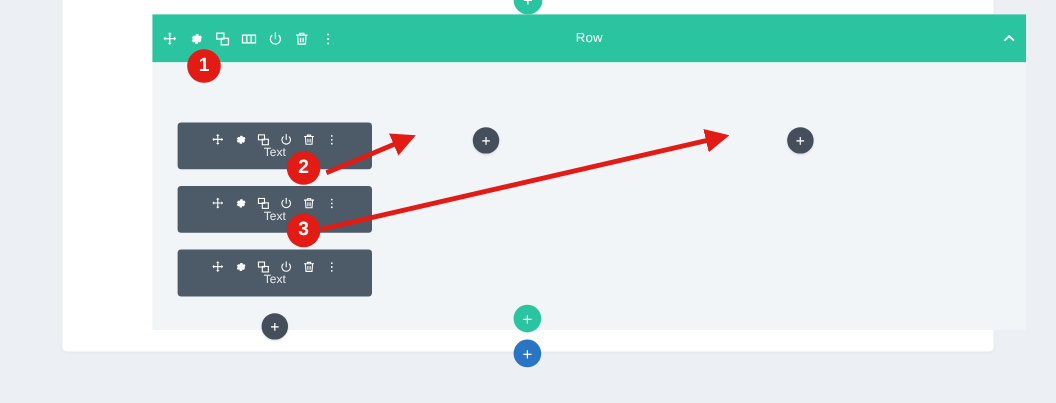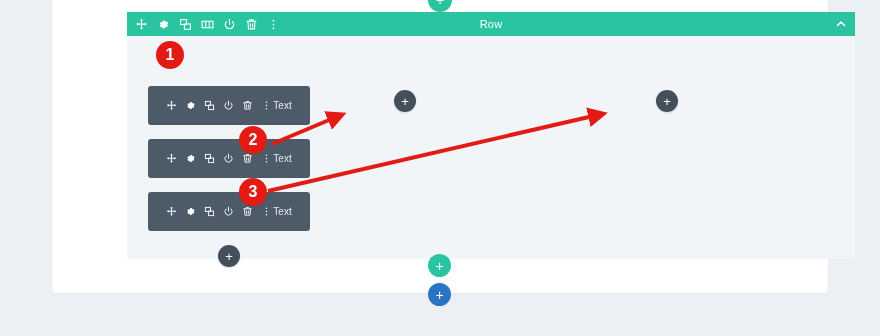--- a/index.html
+++ b/index.html
@@ -24,21 +24,21 @@
   .section {
     position: absolute; left: 52px; top: -6px;
     width: 776px; height: 299px;
     background: #ffffff; border-radius: 4px;
     box-shadow: 0 1px 3px rgba(0,0,0,0.04);
   }
 
   
   .row-wrap { position: absolute; left: 75px; top: 18px; width: 728px; }
   .row-header {
-    height: 24px; background: #2ac4a1; color: #ffffff;
+    height: 40px; background: #2ac4a1; color: #ffffff;
     display: flex; align-items: center; position: relative;
     padding: 0 8px;
   }
   .row-header .tools { display: flex; align-items: center; gap: 9px; }
   .row-title {
     position: absolute; left: 0; right: 0; text-align: center;
     font-size: 11px; letter-spacing: .2px; color: #ffffff; pointer-events: none;
   }
   .row-collapse { margin-left: auto; display: flex; align-items: center; z-index: 2; }
 
@@ -46,21 +46,21 @@
   .icon svg { display: block; }
 
   .row-body {
     background: #f2f5f8; height: 223px; position: relative;
   }
 
   
   .module {
     position: absolute; left: 21px; width: 162px; height: 39px;
     background: #4d5a67; border-radius: 3px;
-    display: flex; flex-direction: row; align-items: center;
+    display: flex; flex-direction: column; align-items: center;
     justify-content: center; color: #ffffff; gap: 1px;
   }
   .module .tools { display: flex; align-items: center; gap: 8px; }
   .module .label { font-size: 10px; color: #e6eaee; line-height: 1; }
 
   .mod1 { top: 50px; }
   .mod2 { top: 103px; }
   .mod3 { top: 156px; }
 
   

